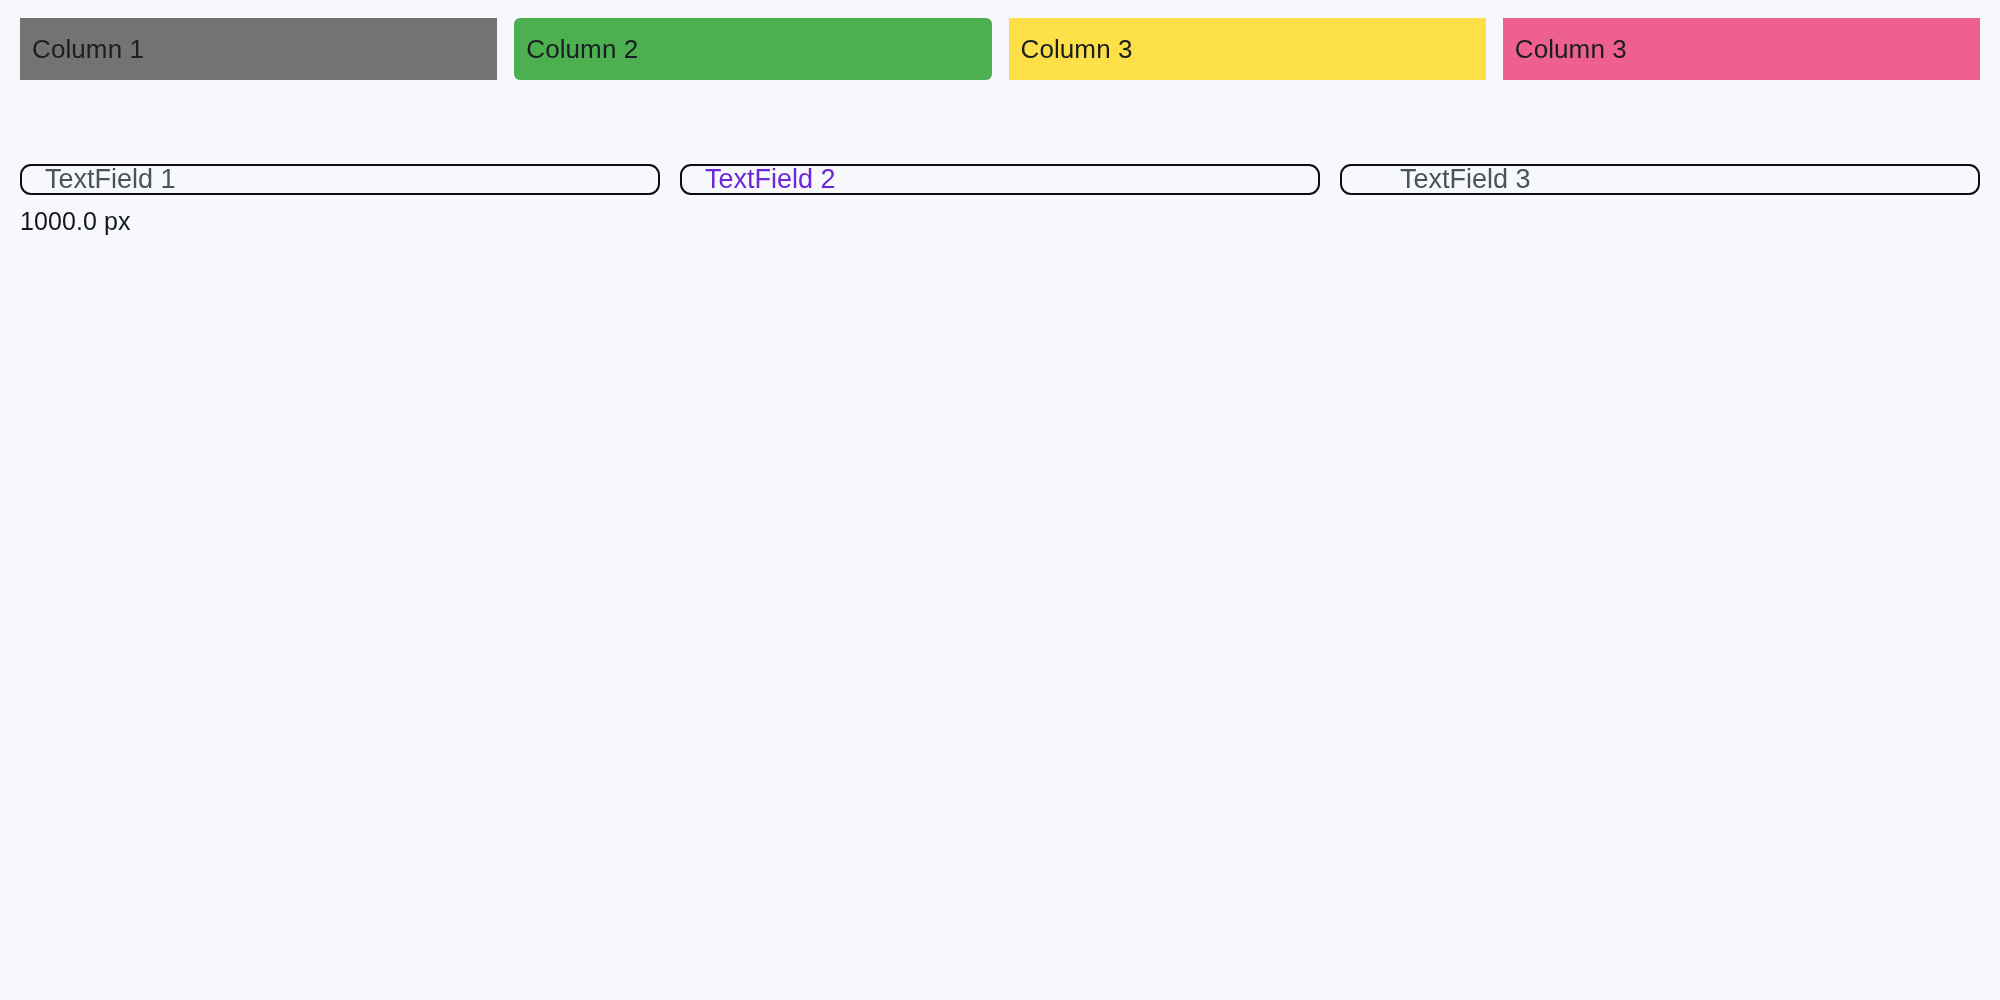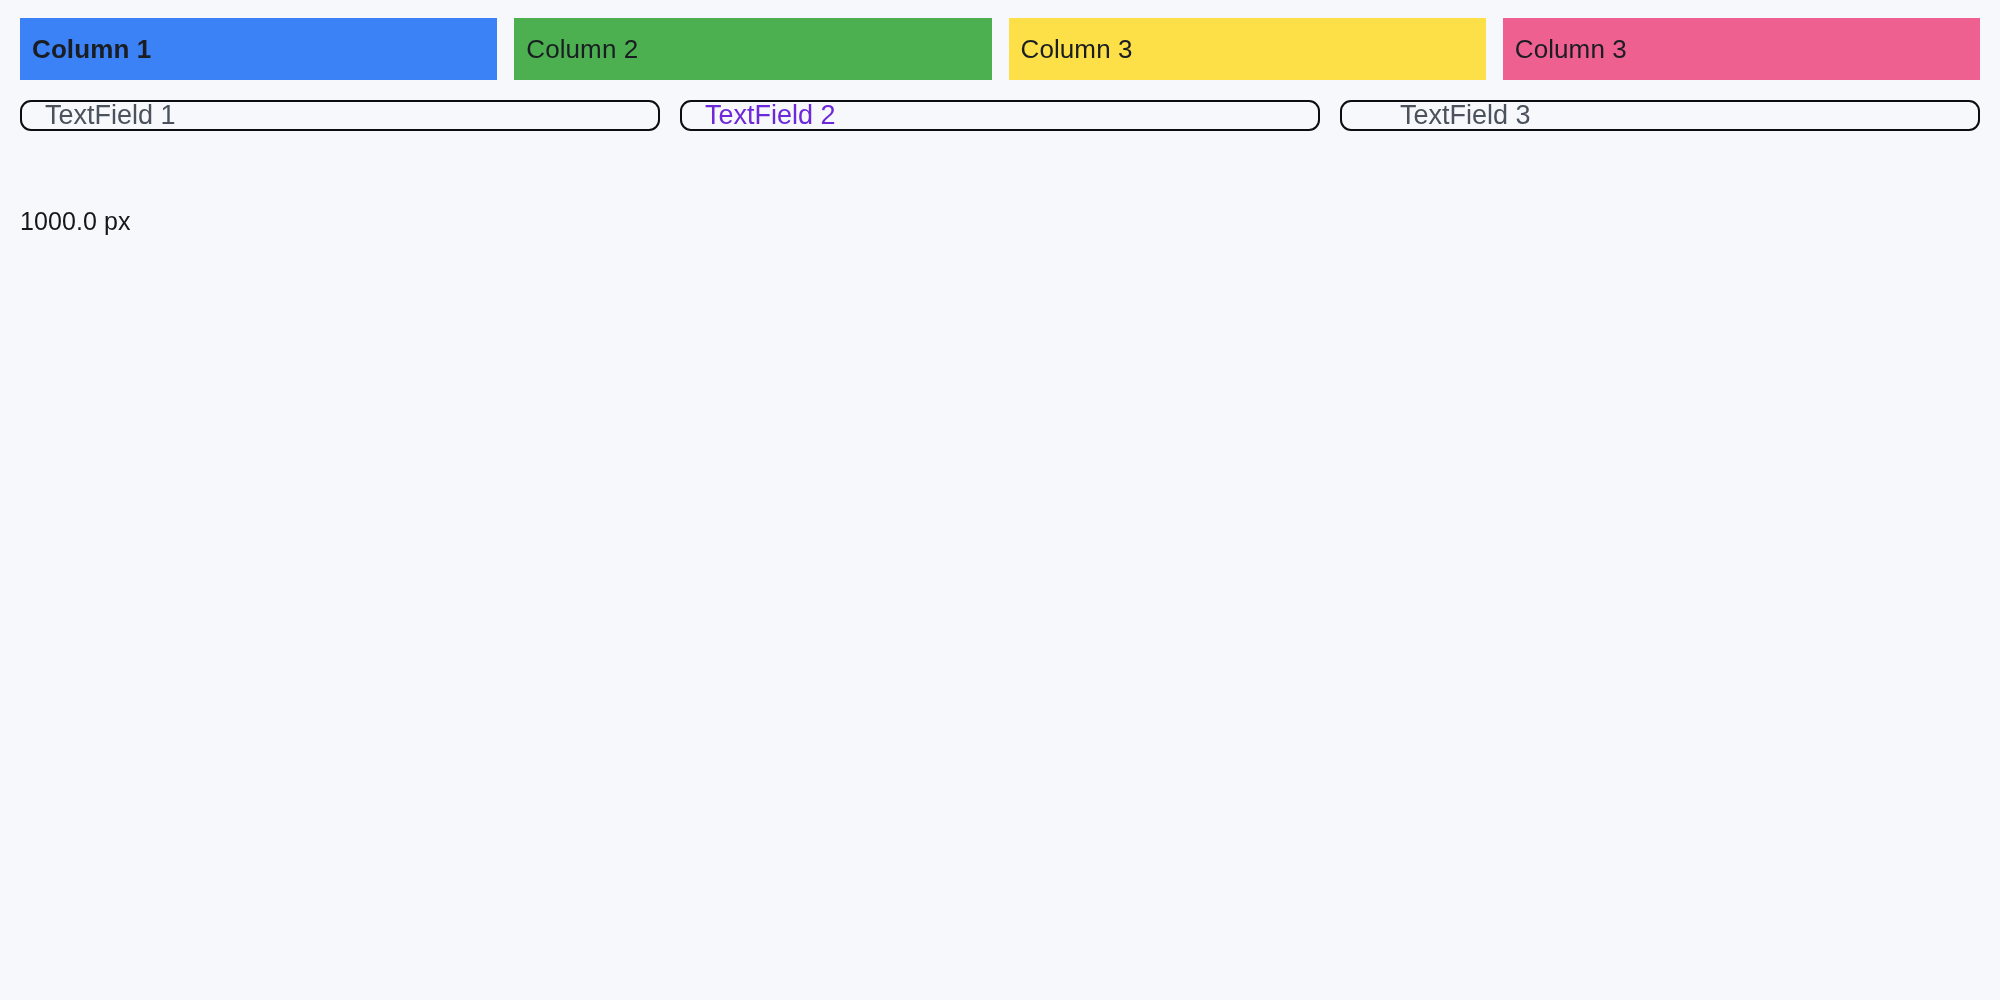--- a/index.html
+++ b/index.html
@@ -43,21 +43,21 @@
     line-height: 1;
     color: #1a1d22;
     letter-spacing: 0.1px;
     white-space: nowrap;
     overflow: hidden;
   }
 
   
   .textfield-row {
     display: flex;
-    align-items: flex-start;
+    align-items: flex-end;
     gap: 20px;
     height: 95px;
     width: 1960px;
     margin-top: 20px;
   }
   .textfield {
     flex: 1 1 0;
     display: flex;
     align-items: center;
     padding-left: 23px;
@@ -83,24 +83,24 @@
     color: #14181d;
     letter-spacing: 0.1px;
   }
 </style>
 </head>
 <body style="background: rgb(247, 248, 252);">
 
 <div class="app-root">
 
   <div class="column-row">
-    <div class="column-cell" style="background-color: #3b82f6; font-weight: bold;">
+    <div class="column-cell" style="background-color: #737373;">
       <span class="column-label" style="color: rgb(26, 29, 34);">Column 1</span>
     </div>
-    <div class="column-cell" style="background-color: rgb(76, 175, 80);">
+    <div class="column-cell" style="background-color: rgb(76, 175, 80); border-radius: 6px;">
       <span class="column-label" style="color: rgb(26, 29, 34);">Column 2</span>
     </div>
     <div class="column-cell" style="background-color: #fde047;">
       <span class="column-label" style="color: rgb(26, 29, 34);">Column 3</span>
     </div>
     <div class="column-cell" style="background-color: rgb(238, 96, 144);">
       <span class="column-label" style="color: rgb(26, 29, 34);">Column 3</span>
     </div>
   </div>
 

